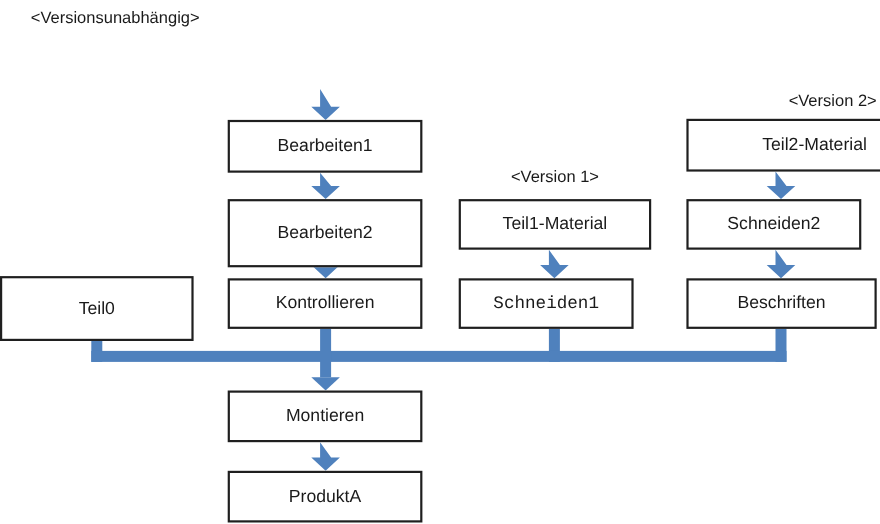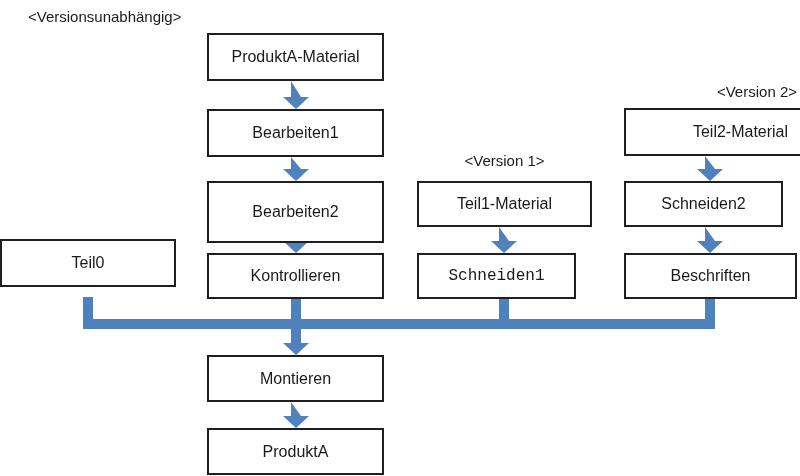--- a/index.html
+++ b/index.html
@@ -38,21 +38,21 @@
     left: 0; top: 0;
     width: 800px; height: 476px;
     pointer-events: none;
   }
 
   
   .n-produkta-material { left:207px; top:33px;  width:177px; height:48px; }
   .n-bearbeiten1       { left:207px; top:109px; width:177px; height:48px; }
   .n-bearbeiten2       { left:207px; top:181px; width:177px; height:62px; }
   .n-kontrollieren     { left:207px; top:253px; width:177px; height:46px; }
-  .n-teil0             { left:0px;   top:239px; width:176px; height:48px; }
+  .n-teil0             { left:0px;   top:251px; width:176px; height:59px; }
   .n-teil1-material    { left:417px; top:181px; width:175px; height:46px; }
   .n-schneiden1        { left:417px; top:253px; width:159px; height:46px;font-family:Liberation Mono, monospace; }
   .n-teil2-material    { left:624px; top:108px; width:186px; height:48px;padding-left:47px; }
   .n-schneiden2        { left:624px; top:181px; width:159px; height:46px; }
   .n-beschriften       { left:624px; top:253px; width:173px; height:46px; }
   .n-montieren         { left:207px; top:355px; width:177px; height:47px; }
   .n-produkta          { left:207px; top:428px; width:177px; height:47px; }
 
   .l-versionsunabhaengig { left:28px;  top:8px;text-align:right; }
   .l-version1            { left:417px; top:152px; width:175px; }
@@ -79,21 +79,20 @@
       <rect x="83" y="319" width="632" height="10"></rect>
       <rect x="291" y="297" width="10" height="46"></rect>
       <polygon points="283,343 309,343 296,355"></polygon>
     </g>
   </svg>
 
   <div class="tag-label l-versionsunabhaengig">&lt;Versionsunabhängig&gt;</div>
   <div class="tag-label tag-center l-version1">&lt;Version 1&gt;</div>
   <div class="tag-label tag-center l-version2">&lt;Version 2&gt;</div>
 
-  <div class="node n-produkta-material">ProduktA-Material</div>
   <div class="node n-bearbeiten1">Bearbeiten1</div>
   <div class="node n-bearbeiten2">Bearbeiten2</div>
   <div class="node n-kontrollieren">Kontrollieren</div>
   <div class="node n-teil0">Teil0</div>
   <div class="node n-teil1-material">Teil1-Material</div>
   <div class="node n-schneiden1">Schneiden1</div>
   <div class="node n-teil2-material">Teil2-Material</div>
   <div class="node n-schneiden2">Schneiden2</div>
   <div class="node n-beschriften">Beschriften</div>
   <div class="node n-montieren">Montieren</div>

